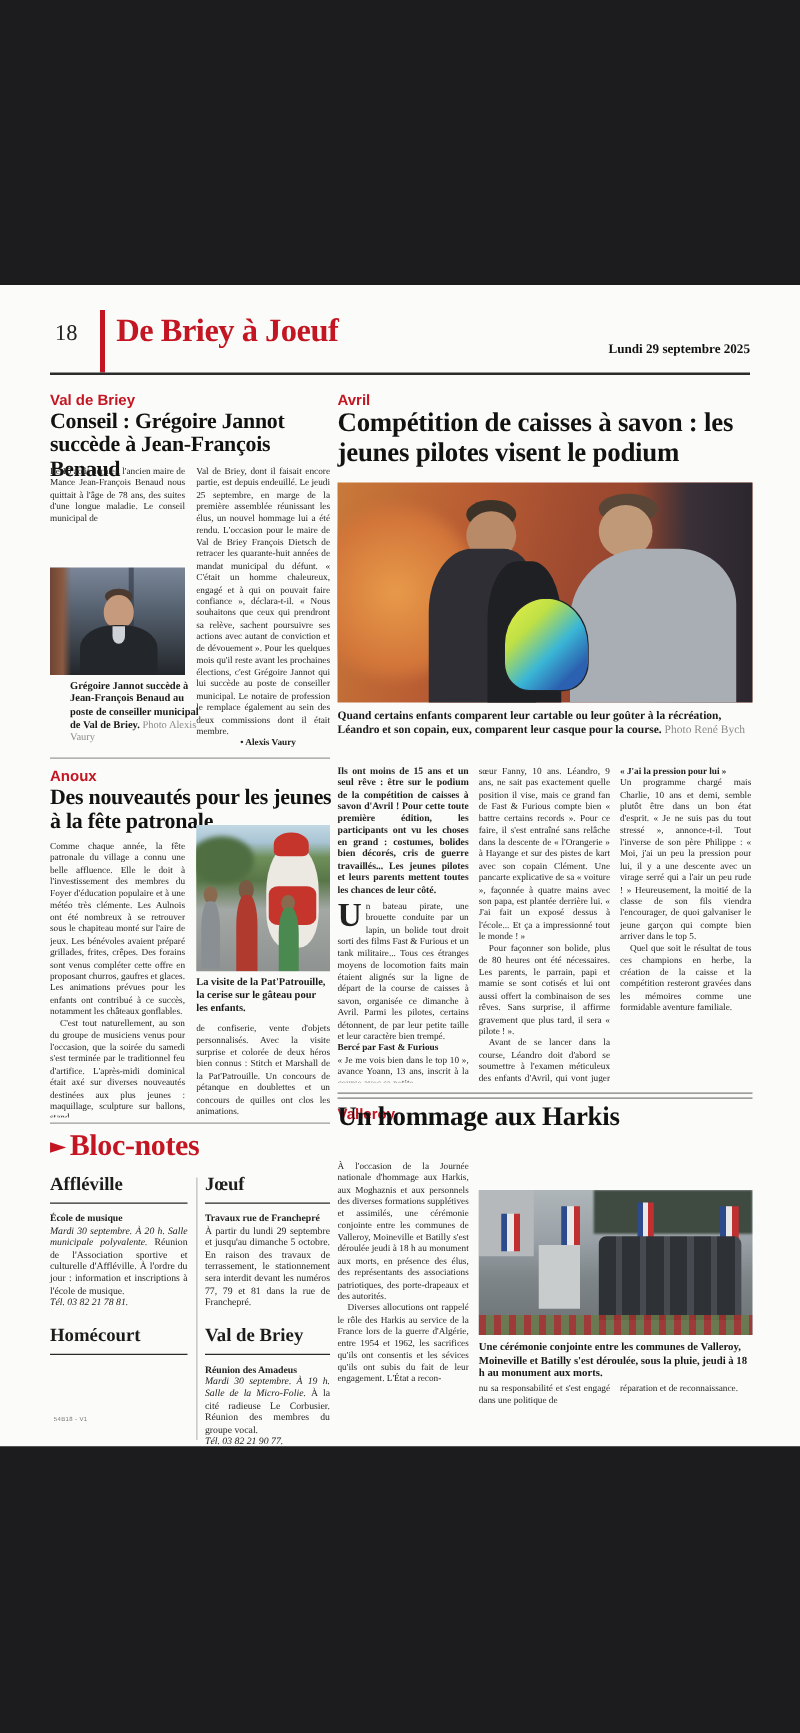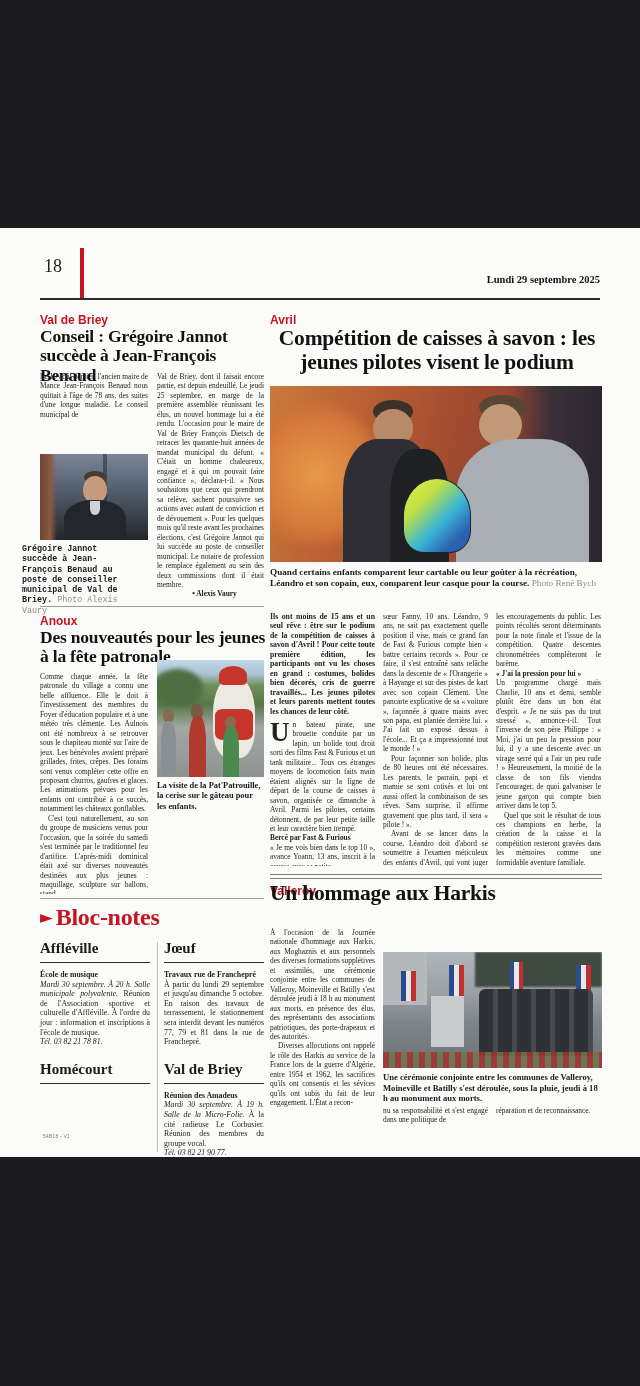--- a/index.html
+++ b/index.html
@@ -53,38 +53,39 @@
 <body>
 
 <div class="app">
 
   <div class="abs" style="left:0;top:0;width:640px;height:228px;background:#1c1c1e;"></div>
 
   <div class="page">
 
     <div class="abs pagenum" style="left:44px;top:28px;">18</div>
     <div class="abs redbar" style="left:80px;top:20px;width:3.5px;height:50px;"></div>
+    <div class="abs masthead" style="left:93px;top:22px;">De Briey à Joeuf</div>
     <div class="abs dateline" style="right:40px;top:46px;">Lundi 29 septembre 2025</div>
     <div class="abs rule" style="left:40px;top:70px;width:560px;height:2px;"></div>
 
     <div class="abs kicker" style="left:40px;top:85px;">Val de Briey</div>
     <div class="abs headline h-sm" style="left:40px;top:99px;width:226px;">Conseil : Grégoire Jannot succède à Jean-François Benaud</div>
     <div class="abs bodycol" style="left:40px;top:144px;width:108px;height:78px;">
       <p>Le 10 août dernier, l'ancien maire de Mance Jean-François Benaud nous quittait à l'âge de 78 ans, des suites d'une longue maladie. Le conseil municipal de</p>
     </div>
 
     <div class="photo" style="left:40px;top:226px;width:108px;height:86px;background:linear-gradient(180deg,#7b8699 0%,#55606f 40%,#3a4149 72%,#23272c 100%);">
       <div class="ph" style="left:0;top:0;width:16%;height:100%;background:linear-gradient(90deg,#6e4434,#8a5a42 60%,rgba(0,0,0,0));"></div>
       <div class="ph" style="left:58%;top:0;width:4%;height:56%;background:#2c3440;opacity:.6;"></div>
       <div class="ph" style="left:41%;top:20%;width:20%;height:14%;border-radius:50%;background:#4a3a30;"></div>
       <div class="ph" style="left:40%;top:25%;width:22%;height:32%;border-radius:50% 50% 46% 46%;background:#c59a7d;"></div>
       <div class="ph" style="left:22%;top:53%;width:58%;height:48%;border-radius:45% 45% 0 0;background:#23262b;"></div>
       <div class="ph" style="left:46%;top:55%;width:10%;height:16%;border-radius:0 0 45% 45%;background:#cfd3d8;"></div>
     </div>
-    <div class="abs caption" style="left:22px;top:316px;width:108px;font-family:Liberation Mono, monospace;">
+    <div class="abs caption" style="left:56px;top:316px;width:108px;">
       <span>Grégoire Jannot succède à Jean-François Benaud au poste de conseiller municipal de Val de Briey.</span><span class="credit"> Photo Alexis Vaury</span>
     </div>
 
     <div class="abs bodycol" style="left:157px;top:144px;width:107px;height:230px;">
       <p>Val de Briey, dont il faisait encore partie, est depuis endeuillé. Le jeudi 25 septembre, en marge de la première assemblée réunissant les élus, un nouvel hommage lui a été rendu. L'occasion pour le maire de Val de Briey François Dietsch de retracer les quarante-huit années de mandat municipal du défunt. « C'était un homme chaleureux, engagé et à qui on pouvait faire confiance », déclara-t-il. « Nous souhaitons que ceux qui prendront sa relève, sachent poursuivre ses actions avec autant de conviction et de dévouement ». Pour les quelques mois qu'il reste avant les prochaines élections, c'est Grégoire Jannot qui lui succède au poste de conseiller municipal. Le notaire de profession le remplace également au sein des deux commissions dont il était membre.</p>
       <p class="author">• Alexis Vaury</p>
     </div>
 
     <div class="sep abs" style="left:40px;top:378px;width:224px;"></div>
 
@@ -102,20 +103,23 @@
       <div class="ph" style="left:54%;top:42%;width:36%;height:26%;border-radius:20%;background:#c5352c;"></div>
       <div class="ph" style="left:6%;top:42%;width:10%;height:12%;border-radius:50%;background:#8a6a4e;"></div>
       <div class="ph" style="left:4%;top:52%;width:14%;height:46%;border-radius:40% 40% 0 0;background:#8a8f94;"></div>
       <div class="ph" style="left:32%;top:38%;width:11%;height:13%;border-radius:50%;background:#7a5a42;"></div>
       <div class="ph" style="left:30%;top:48%;width:16%;height:52%;border-radius:40% 40% 0 0;background:#b03a2e;"></div>
       <div class="ph" style="left:64%;top:48%;width:10%;height:11%;border-radius:50%;background:#8a6a4e;"></div>
       <div class="ph" style="left:62%;top:56%;width:15%;height:44%;border-radius:40% 40% 0 0;background:#4a8a50;"></div>
     </div>
     <div class="abs caption" style="left:157px;top:553px;width:107px;">
       <span>La visite de la Pat'Patrouille, la cerise sur le gâteau pour les enfants.</span>
+    </div>
+    <div class="abs bodycol" style="left:157px;top:590px;width:107px;height:78px;">
+      <p>de confiserie, vente d'objets personnalisés. Avec la visite surprise et colorée de deux héros bien connus : Stitch et Marshall de la Pat'Patrouille. Un concours de pétanque en doublettes et un concours de quilles ont clos les animations.</p>
     </div>
 
     <div class="sep abs" style="left:40px;top:670px;width:224px;"></div>
 
     <div class="abs bn-title" style="left:40px;top:676px;">
       <span class="bn-arrow">►</span><span>Bloc-notes</span>
     </div>
     <div class="vline abs" style="left:157px;top:714px;height:210px;"></div>
 
     <div class="abs" style="left:40px;top:712px;width:110px;">
@@ -140,21 +144,21 @@
         <div class="bn-item-title">Réunion des Amadeus</div>
         <span class="bn-when">Mardi 30 septembre. À 19 h. Salle de la Micro-Folie.</span>
         <span>À la cité radieuse Le Corbusier. Réunion des membres du groupe vocal.</span>
         <div class="bn-tel">Tél. 03 82 21 90 77.</div>
       </div>
     </div>
 
     <div class="abs edition" style="left:43px;top:906px;">54B18 - V1</div>
 
     <div class="abs kicker" style="left:270px;top:85px;">Avril</div>
-    <div class="abs headline h-lg" style="left:270px;top:99px;width:334px;text-align:center;">Compétition de caisses à savon : les jeunes pilotes visent le podium</div>
+    <div class="abs headline h-lg" style="left:270px;top:99px;width:334px;">Compétition de caisses à savon : les jeunes pilotes visent le podium</div>
 
     <div class="photo" style="left:270px;top:158px;width:332px;height:176px;background:linear-gradient(105deg,#c97a3a 0%,#b85c33 30%,#9e4a30 55%,#7c3c2c 100%);">
       <div class="ph" style="left:-6%;top:8%;width:40%;height:84%;border-radius:50%;background:radial-gradient(circle,#e89a4a,#d2763a 60%,rgba(0,0,0,0) 75%);filter:blur(4px);"></div>
       <div class="ph" style="right:0;top:0;width:28%;height:100%;background:linear-gradient(90deg,rgba(0,0,0,0),#3a3038 45%,#2b262e);"></div>
       <div class="ph" style="left:31%;top:8%;width:12%;height:13%;border-radius:50%;background:#3c3228;"></div>
       <div class="ph" style="left:31%;top:13%;width:12%;height:22%;border-radius:50%;background:#b98a68;"></div>
       <div class="ph" style="left:22%;top:30%;width:26%;height:72%;border-radius:40% 30% 0 0;background:#2e2e34;"></div>
       <div class="ph" style="left:63%;top:5%;width:14%;height:14%;border-radius:50%;background:#5a4636;"></div>
       <div class="ph" style="left:63%;top:10%;width:13%;height:24%;border-radius:50%;background:#c09a78;"></div>
       <div class="ph" style="left:56%;top:30%;width:40%;height:72%;border-radius:45% 35% 0 0;background:#a8aeb4;"></div>
@@ -170,21 +174,20 @@
       <p style="text-indent:0;margin-top:4px;"><span class="dropcap">U</span><span>n bateau pirate, une brouette conduite par un lapin, un bolide tout droit sorti des films Fast &amp; Furious et un tank militaire... Tous ces étranges moyens de locomotion faits main étaient alignés sur la ligne de départ de la course de caisses à savon, organisée ce dimanche à Avril. Parmi les pilotes, certains détonnent, de par leur petite taille et leur caractère bien trempé.</span></p>
       <p class="subhead">Bercé par Fast &amp; Furious</p>
       <p style="text-indent:0;">« Je me vois bien dans le top 10 », avance Yoann, 13 ans, inscrit à la course avec sa petite</p>
     </div>
     <div class="abs bodycol" style="left:383px;top:384px;width:105px;height:254px;">
       <p>sœur Fanny, 10 ans. Léandro, 9 ans, ne sait pas exactement quelle position il vise, mais ce grand fan de Fast &amp; Furious compte bien « battre certains records ». Pour ce faire, il s'est entraîné sans relâche dans la descente de « l'Orangerie » à Hayange et sur des pistes de kart avec son copain Clément. Une pancarte explicative de sa « voiture », façonnée à quatre mains avec son papa, est plantée derrière lui. « J'ai fait un exposé dessus à l'école... Et ça a impressionné tout le monde ! »</p>
       <p>Pour façonner son bolide, plus de 80 heures ont été nécessaires. Les parents, le parrain, papi et mamie se sont cotisés et lui ont aussi offert la combinaison de ses rêves. Sans surprise, il affirme gravement que plus tard, il sera « pilote ! ».</p>
       <p>Avant de se lancer dans la course, Léandro doit d'abord se soumettre à l'examen méticuleux des enfants d'Avril, qui vont juger sa caisse à savon, son look, son cri de guerre et</p>
     </div>
     <div class="abs bodycol" style="left:496px;top:384px;width:105px;height:254px;">
-      <p>les encouragements du public. Les points récoltés seront déterminants pour la note finale et l'issue de la compétition. Quatre descentes chronométrées compléteront le barème.</p>
       <p class="subhead">« J'ai la pression pour lui »</p>
       <p style="text-indent:0;">Un programme chargé mais Charlie, 10 ans et demi, semble plutôt être dans un bon état d'esprit. « Je ne suis pas du tout stressé », annonce-t-il. Tout l'inverse de son père Philippe : « Moi, j'ai un peu la pression pour lui, il y a une descente avec un virage serré qui a l'air un peu rude ! » Heureusement, la moitié de la classe de son fils viendra l'encourager, de quoi galvaniser le jeune garçon qui compte bien arriver dans le top 5.</p>
       <p>Quel que soit le résultat de tous ces champions en herbe, la création de la caisse et la compétition resteront gravées dans les mémoires comme une formidable aventure familiale.</p>
 
     </div>
 
     <div class="sep2 abs" style="left:270px;top:646px;width:332px;"></div>
 
     <div class="abs kicker" style="left:270px;top:656px;">Valleroy</div>
     <div class="abs headline h-lg" style="left:270px;top:641px;width:334px;margin-top:13px;">Un hommage aux Harkis</div>

